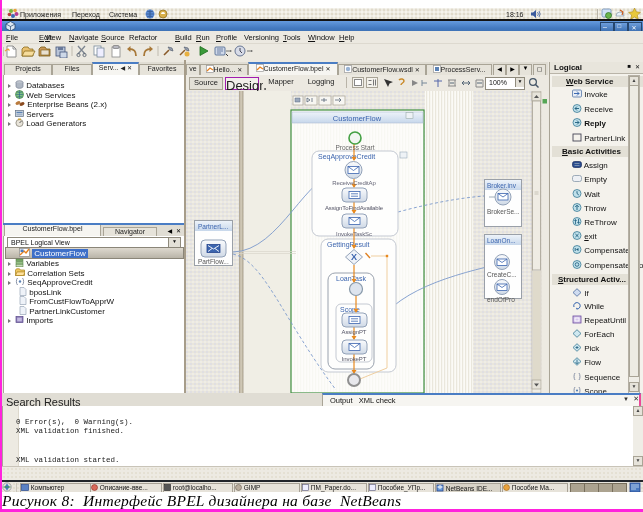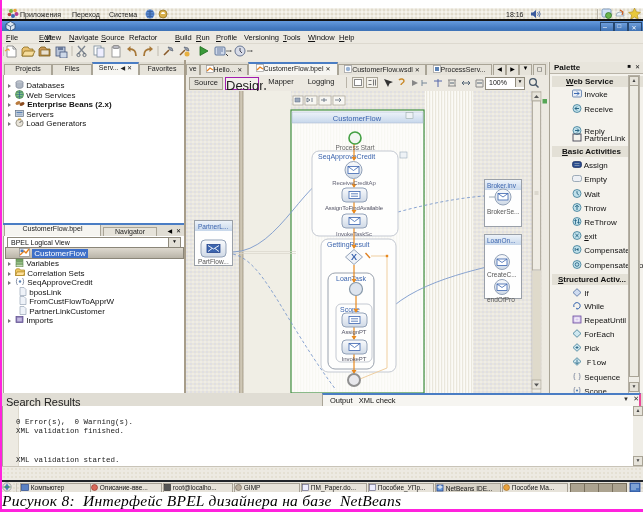--- a/index.html
+++ b/index.html
@@ -186,21 +186,21 @@
  <div class="abs white" style="left:0;top:13px;width:180px;height:148px;border-left:1px solid #a9a496;">
   <div class="tree">
    <div class="trow" style="left:4px;top:5px;"><span class="exp"></span><svg width="9" height="9" style="vertical-align:-1px">
               <ellipse cx="4.5" cy="2.5" rx="3.5" ry="1.8" fill="#c9ced6" stroke="#7a8294" stroke-width="0.7"></ellipse>
               <path d="M1 2.5v4c0 1 1.6 1.8 3.5 1.8s3.5-.8 3.5-1.8v-4" fill="#aeb6c2" stroke="#7a8294" stroke-width="0.7"></path>
             </svg> Databases</div>
    <div class="trow" style="left:4px;top:14.5px;"><span class="exp"></span><svg width="9" height="9" style="vertical-align:-1px">
               <circle cx="4.5" cy="4.5" r="4" fill="#7ec47e" stroke="#3c7a3c" stroke-width="0.7"></circle>
               <path d="M1 4.5h7M4.5 .5v8M2 2a6 6 0 0 0 5 0M2 7a6 6 0 0 1 5 0" stroke="#2d5e8f" stroke-width="0.6" fill="none"></path>
             </svg> Web Services</div>
-   <div class="trow" style="left:4px;top:24px;font-weight:bold;"><span class="exp"></span><svg width="10" height="9" style="vertical-align:-1px">
+   <div class="trow" style="left:4px;top:24px;"><span class="exp"></span><svg width="10" height="9" style="vertical-align:-1px">
               <ellipse cx="3" cy="4" rx="2.6" ry="1.7" fill="#b97a3c" transform="rotate(-25 3 4)"></ellipse>
               <ellipse cx="7" cy="5" rx="2.6" ry="1.7" fill="#8a4a1e" transform="rotate(-25 7 5)"></ellipse>
             </svg> Enterprise Beans (2.x)</div>
    <div class="trow" style="left:4px;top:33.5px;"><span class="exp"></span><svg width="9" height="9" style="vertical-align:-1px">
               <rect x="0.5" y="1.5" width="8" height="6" fill="#cfd6df" stroke="#5f6f85" stroke-width="0.7"></rect>
               <rect x="1.5" y="2.8" width="6" height="1.4" fill="#5b82b5"></rect>
               <rect x="1.5" y="5" width="6" height="1.4" fill="#9fb3cc"></rect>
             </svg> Servers</div>
    <div class="trow" style="left:4px;top:43px;"><span class="exp"></span><svg width="9" height="9" style="vertical-align:-1px">
               <circle cx="4.5" cy="5" r="3.6" fill="#e8e4da" stroke="#7a7668" stroke-width="0.7"></circle>
@@ -514,36 +514,36 @@
   <path d="M350.5 295.5 l-2.5-3h5z" fill="#555"></path>
 
   <rect x="355.5" y="0" width="6.5" height="302" fill="#EDEAE2"></rect>
   <rect x="356.5" y="8" width="4.5" height="4.5" fill="#56A656"></rect>
  </svg>
  </div>
 </div>
 
 <div class="abs" id="palettewrap" style="left:549px;top:62px;width:94px;height:331px;background:#F4F2EC;border-left:1px solid #a9a496;font-size:8px;color:#111;">
  <div class="abs" style="left:0;top:0;width:94px;height:11px;background:#E8E5DC;border-bottom:1px solid #b9b4a8;">
-   <b style="position:absolute;left:4px;top:1px;">Palette</b>
+   <b style="position:absolute;left:4px;top:1px;">Logical</b>
    <span style="position:absolute;right:13px;top:1px;font-size:6px;">■</span>
    <span style="position:absolute;right:4px;top:1px;font-size:6px;">✕</span>
  </div>
  <div class="abs" style="left:2px;top:14px;width:100px;height:11px;background:#E3E0D6;">
         <b style="position:absolute;left:14px;top:1px;"><u>W</u>eb Service</b>
       </div>
  <div class="pitem" style="top:27px;"><svg width="10" height="9" style="vertical-align:-1.5px">
           <rect x="0.5" y="1" width="9" height="7" rx="1" fill="#e8edf4" stroke="#5577aa" stroke-width="0.8"></rect>
           <path d="M2 4.5h5m-2-2l2 2-2 2" stroke="#2a5caa" fill="none" stroke-width="0.9"></path>
         </svg> Invoke</div>
  <div class="pitem" style="top:42px;"><svg width="10" height="9" style="vertical-align:-1.5px">
           <circle cx="5" cy="4.5" r="4" fill="#bfe0ea" stroke="#3a7a96" stroke-width="0.8"></circle>
           <path d="M7 4.5H3m2-2L3 4.5l2 2" stroke="#1c5c7c" fill="none" stroke-width="0.9"></path>
         </svg> Receive</div>
- <div class="pitem" style="top:64px;"><svg width="10" height="9" style="vertical-align:-1.5px">
+ <div class="pitem" style="top:56px;font-weight:bold;"><svg width="10" height="9" style="vertical-align:-1.5px">
           <circle cx="5" cy="4.5" r="4" fill="#bfe0ea" stroke="#3a7a96" stroke-width="0.8"></circle>
           <path d="M3 4.5h4m-2-2l2 2-2 2" stroke="#1c5c7c" fill="none" stroke-width="0.9"></path>
         </svg> Reply</div>
  <div class="pitem" style="top:71px;"><svg width="10" height="9" style="vertical-align:-1.5px">
           <rect x="1" y="1" width="8" height="7" fill="none" stroke="#445" stroke-width="0.9"></rect>
         </svg> PartnerLink</div>
  <div class="abs" style="left:2px;top:84px;width:76px;height:11px;background:#E3E0D6;">
         <b style="position:absolute;left:10px;top:1px;"><u>B</u>asic Activities</b>
       </div>
  <div class="pitem" style="top:98px;"><svg width="10" height="9" style="vertical-align:-1.5px">
@@ -592,21 +592,21 @@
           <rect x="1" y="1" width="8" height="7" fill="#d8c8ec" stroke="#6a4a9e" stroke-width="0.8"></rect>
           <path d="M3 3h4v3H3z" fill="none" stroke="#fff" stroke-width="0.8"></path>
         </svg> RepeatUntil</div>
  <div class="pitem" style="top:267px;"><svg width="10" height="9" style="vertical-align:-1.5px">
           <path d="M5 .7L9 4.5 5 8.3 1 4.5z" fill="#cfe8f0" stroke="#3a7a96" stroke-width="0.8"></path>
         </svg> ForEach</div>
  <div class="pitem" style="top:281px;"><svg width="10" height="9" style="vertical-align:-1.5px">
           <path d="M5 .7L9 4.5 5 8.3 1 4.5z" fill="#cfe8f0" stroke="#3a7a96" stroke-width="0.8"></path>
           <path d="M3.5 4.5h3M5 3v3" stroke="#1c5c7c" stroke-width="0.8"></path>
         </svg> Pick</div>
- <div class="pitem" style="top:295px;font-family:Liberation Mono, monospace;"><svg width="10" height="9" style="vertical-align:-1.5px">
+ <div class="pitem" style="top:295px;"><svg width="10" height="9" style="vertical-align:-1.5px">
           <path d="M5 .7L9 4.5 5 8.3 1 4.5z" fill="#cfe8f0" stroke="#3a7a96" stroke-width="0.8"></path>
           <path d="M5 2.5v4m-1.5-1.2L5 6.8l1.5-1.5" stroke="#1c5c7c" fill="none" stroke-width="0.8"></path>
         </svg> Flow</div>
  <div class="pitem" style="top:310px;"><svg width="10" height="9" style="vertical-align:-1.5px">
           <path d="M3 1C1.7 2.7 1.7 6.3 3 8M7 1c1.3 1.7 1.3 5.3 0 7" stroke="#8a94a8" stroke-width="1" fill="none"></path>
         </svg> Sequence</div>
  <div class="pitem" style="top:324px;"><svg width="10" height="9" style="vertical-align:-1.5px">
           <path d="M3 1C1.7 2.7 1.7 6.3 3 8M7 1c1.3 1.7 1.3 5.3 0 7" stroke="#8a94a8" stroke-width="1" fill="none"></path>
           <circle cx="5" cy="4.5" r="1.1" fill="#5b82b5"></circle>
         </svg> Scope</div>

